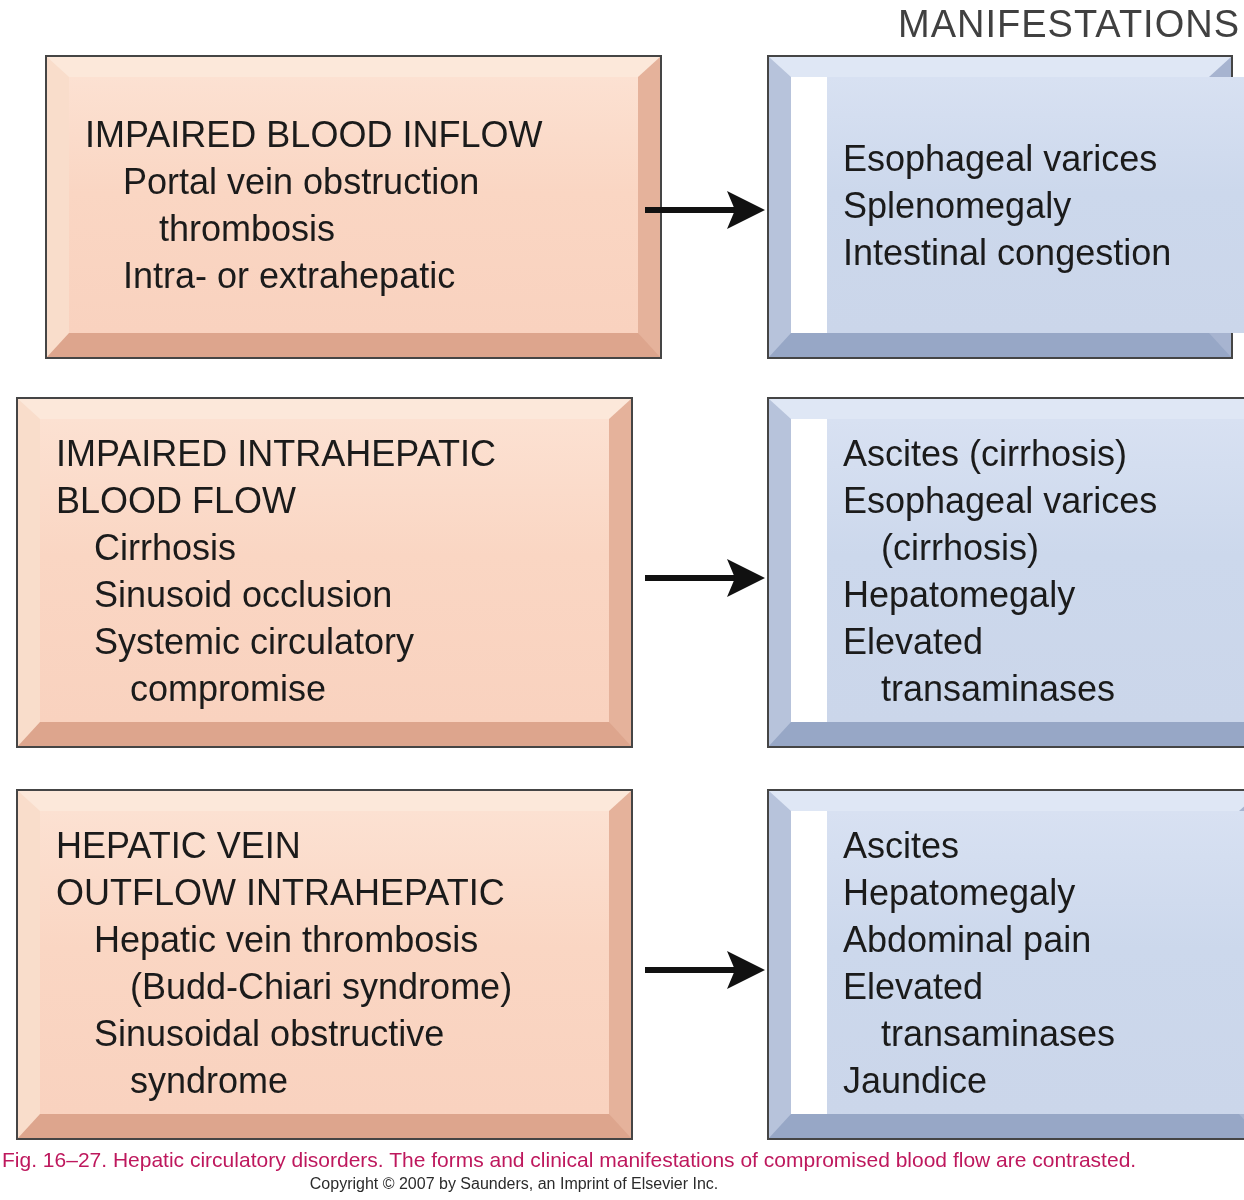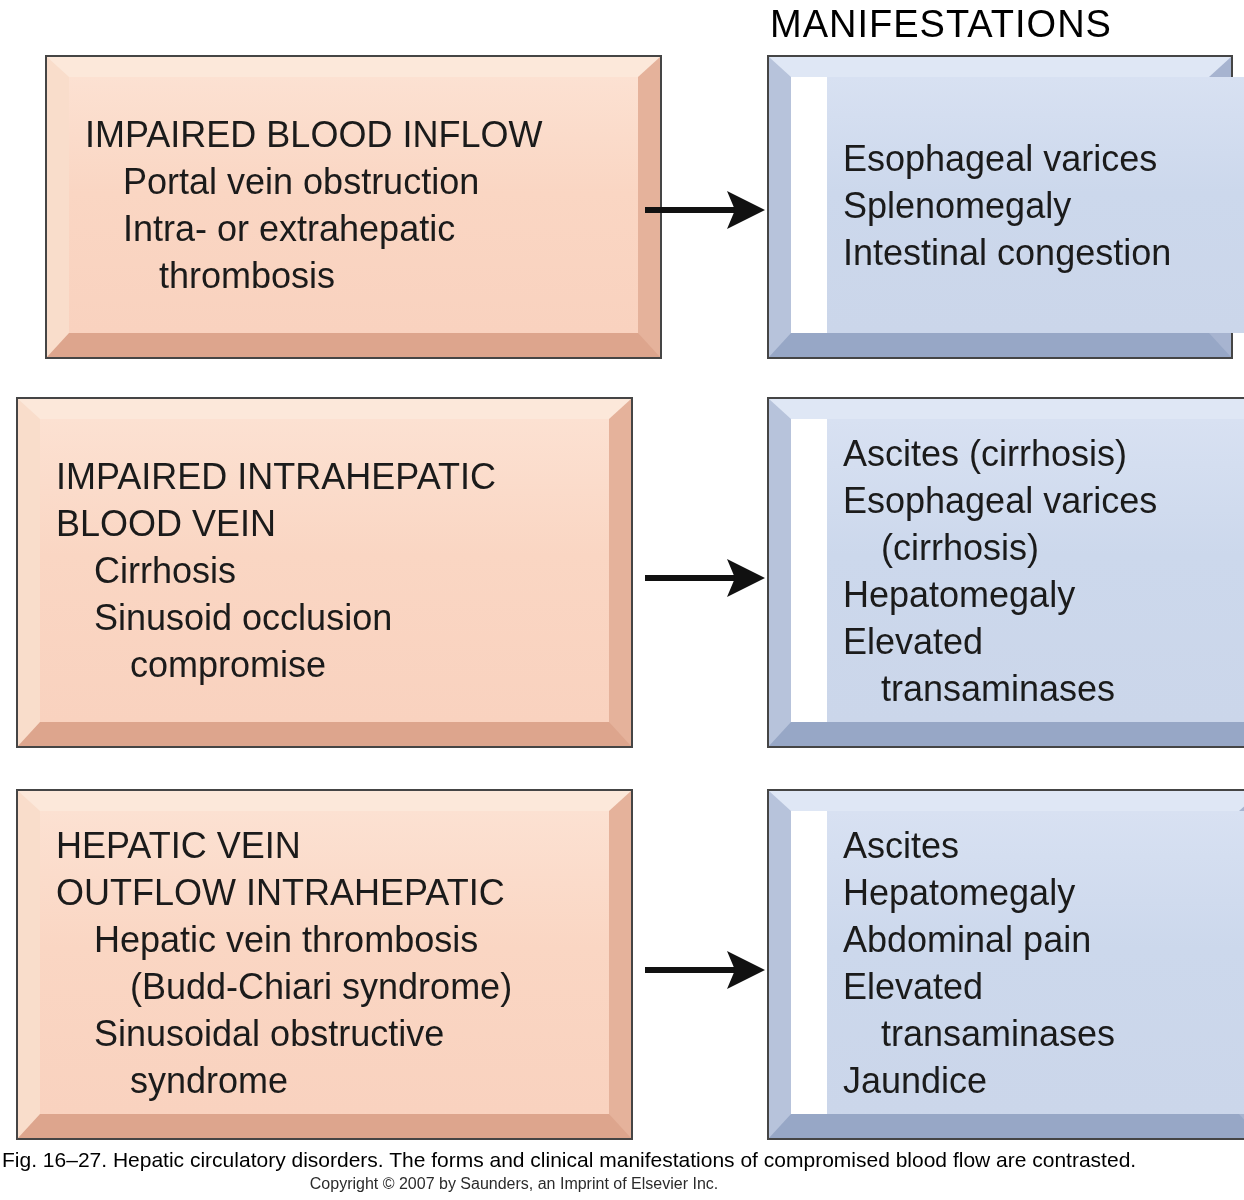--- a/index.html
+++ b/index.html
@@ -9,23 +9,23 @@
     height: 1200px;
     background: #ffffff;
     font-family: "Liberation Sans", sans-serif;
     color: var(--text, #1a1a1a);
     overflow: hidden;
   }
   .title {
     position: absolute;
     left: 770px; top: 2px; width: 470px; height: 44px;
     font-size: 38px; line-height: 44px;
-    text-align: left;
+    text-align: right;
     letter-spacing: 1px;
-    color: #000000;
+    color: #404040;
   }
   .box {
     position: absolute;
     border: 2px solid var(--border, #454545);
     box-sizing: border-box;
   }
   .bevel {
     width: 100%; height: 100%;
     box-sizing: border-box;
     border-style: solid;
@@ -60,21 +60,21 @@
     color: #1b1b1b;
   }
   .ind0 { padding-left: 12px; }
   .ind1 { padding-left: 50px; }
   .ind2 { padding-left: 86px; }
   .arrow { position: absolute; width: 122px; height: 44px; }
   .caption {
     position: absolute;
     left: 2px; top: 1148px; width: 1240px;
     font-size: 21px; line-height: 24px;
-    color: #000000;
+    color: #be185d;
   }
   .copyright {
     position: absolute;
     left: 0; top: 1175px; width: 1028px;
     text-align: center;
     font-size: 16px; line-height: 18px;
     color: #2b2b2b;
   }
 </style>
 </head>
@@ -82,22 +82,22 @@
 
 <div class="stage">
 
   <div class="title">MANIFESTATIONS</div>
 
   <div class="box pink" style="left:16px; top:55px; width:617px; height:304px;margin-left:29px;">
     <div class="bevel">
       <div class="fill">
         <div class="line ind0">IMPAIRED BLOOD INFLOW</div>
         <div class="line ind1">Portal vein obstruction</div>
+        <div class="line ind2">thrombosis</div>
         <div class="line ind1">Intra- or extrahepatic</div>
-        <div class="line ind2">thrombosis</div>
       </div>
     </div>
   </div>
 
   <div class="arrow" style="left:643px; top:188px;">
     <svg width="122" height="44" viewBox="0 0 122 44">
       <line x1="2" y1="22" x2="94" y2="22" stroke="#111111" stroke-width="6"></line>
       <polygon points="84,3 122,22 84,41 92,22" fill="#111111"></polygon>
     </svg>
   </div>
@@ -109,23 +109,24 @@
         <div class="line ind0">Splenomegaly</div>
         <div class="line ind0">Intestinal congestion</div>
       </div>
     </div>
   </div>
 
   <div class="box pink" style="left:16px; top:397px; width:617px; height:351px;">
     <div class="bevel">
       <div class="fill">
         <div class="line ind0">IMPAIRED INTRAHEPATIC</div>
-        <div class="line ind0">BLOOD VEIN</div>
+        <div class="line ind0">BLOOD FLOW</div>
         <div class="line ind1">Cirrhosis</div>
         <div class="line ind1">Sinusoid occlusion</div>
+        <div class="line ind1">Systemic circulatory</div>
         <div class="line ind2">compromise</div>
       </div>
     </div>
   </div>
 
   <div class="arrow" style="left:643px; top:556px;">
     <svg width="122" height="44" viewBox="0 0 122 44">
       <line x1="2" y1="22" x2="94" y2="22" stroke="#111111" stroke-width="6"></line>
       <polygon points="84,3 122,22 84,41 92,22" fill="#111111"></polygon>
     </svg>

